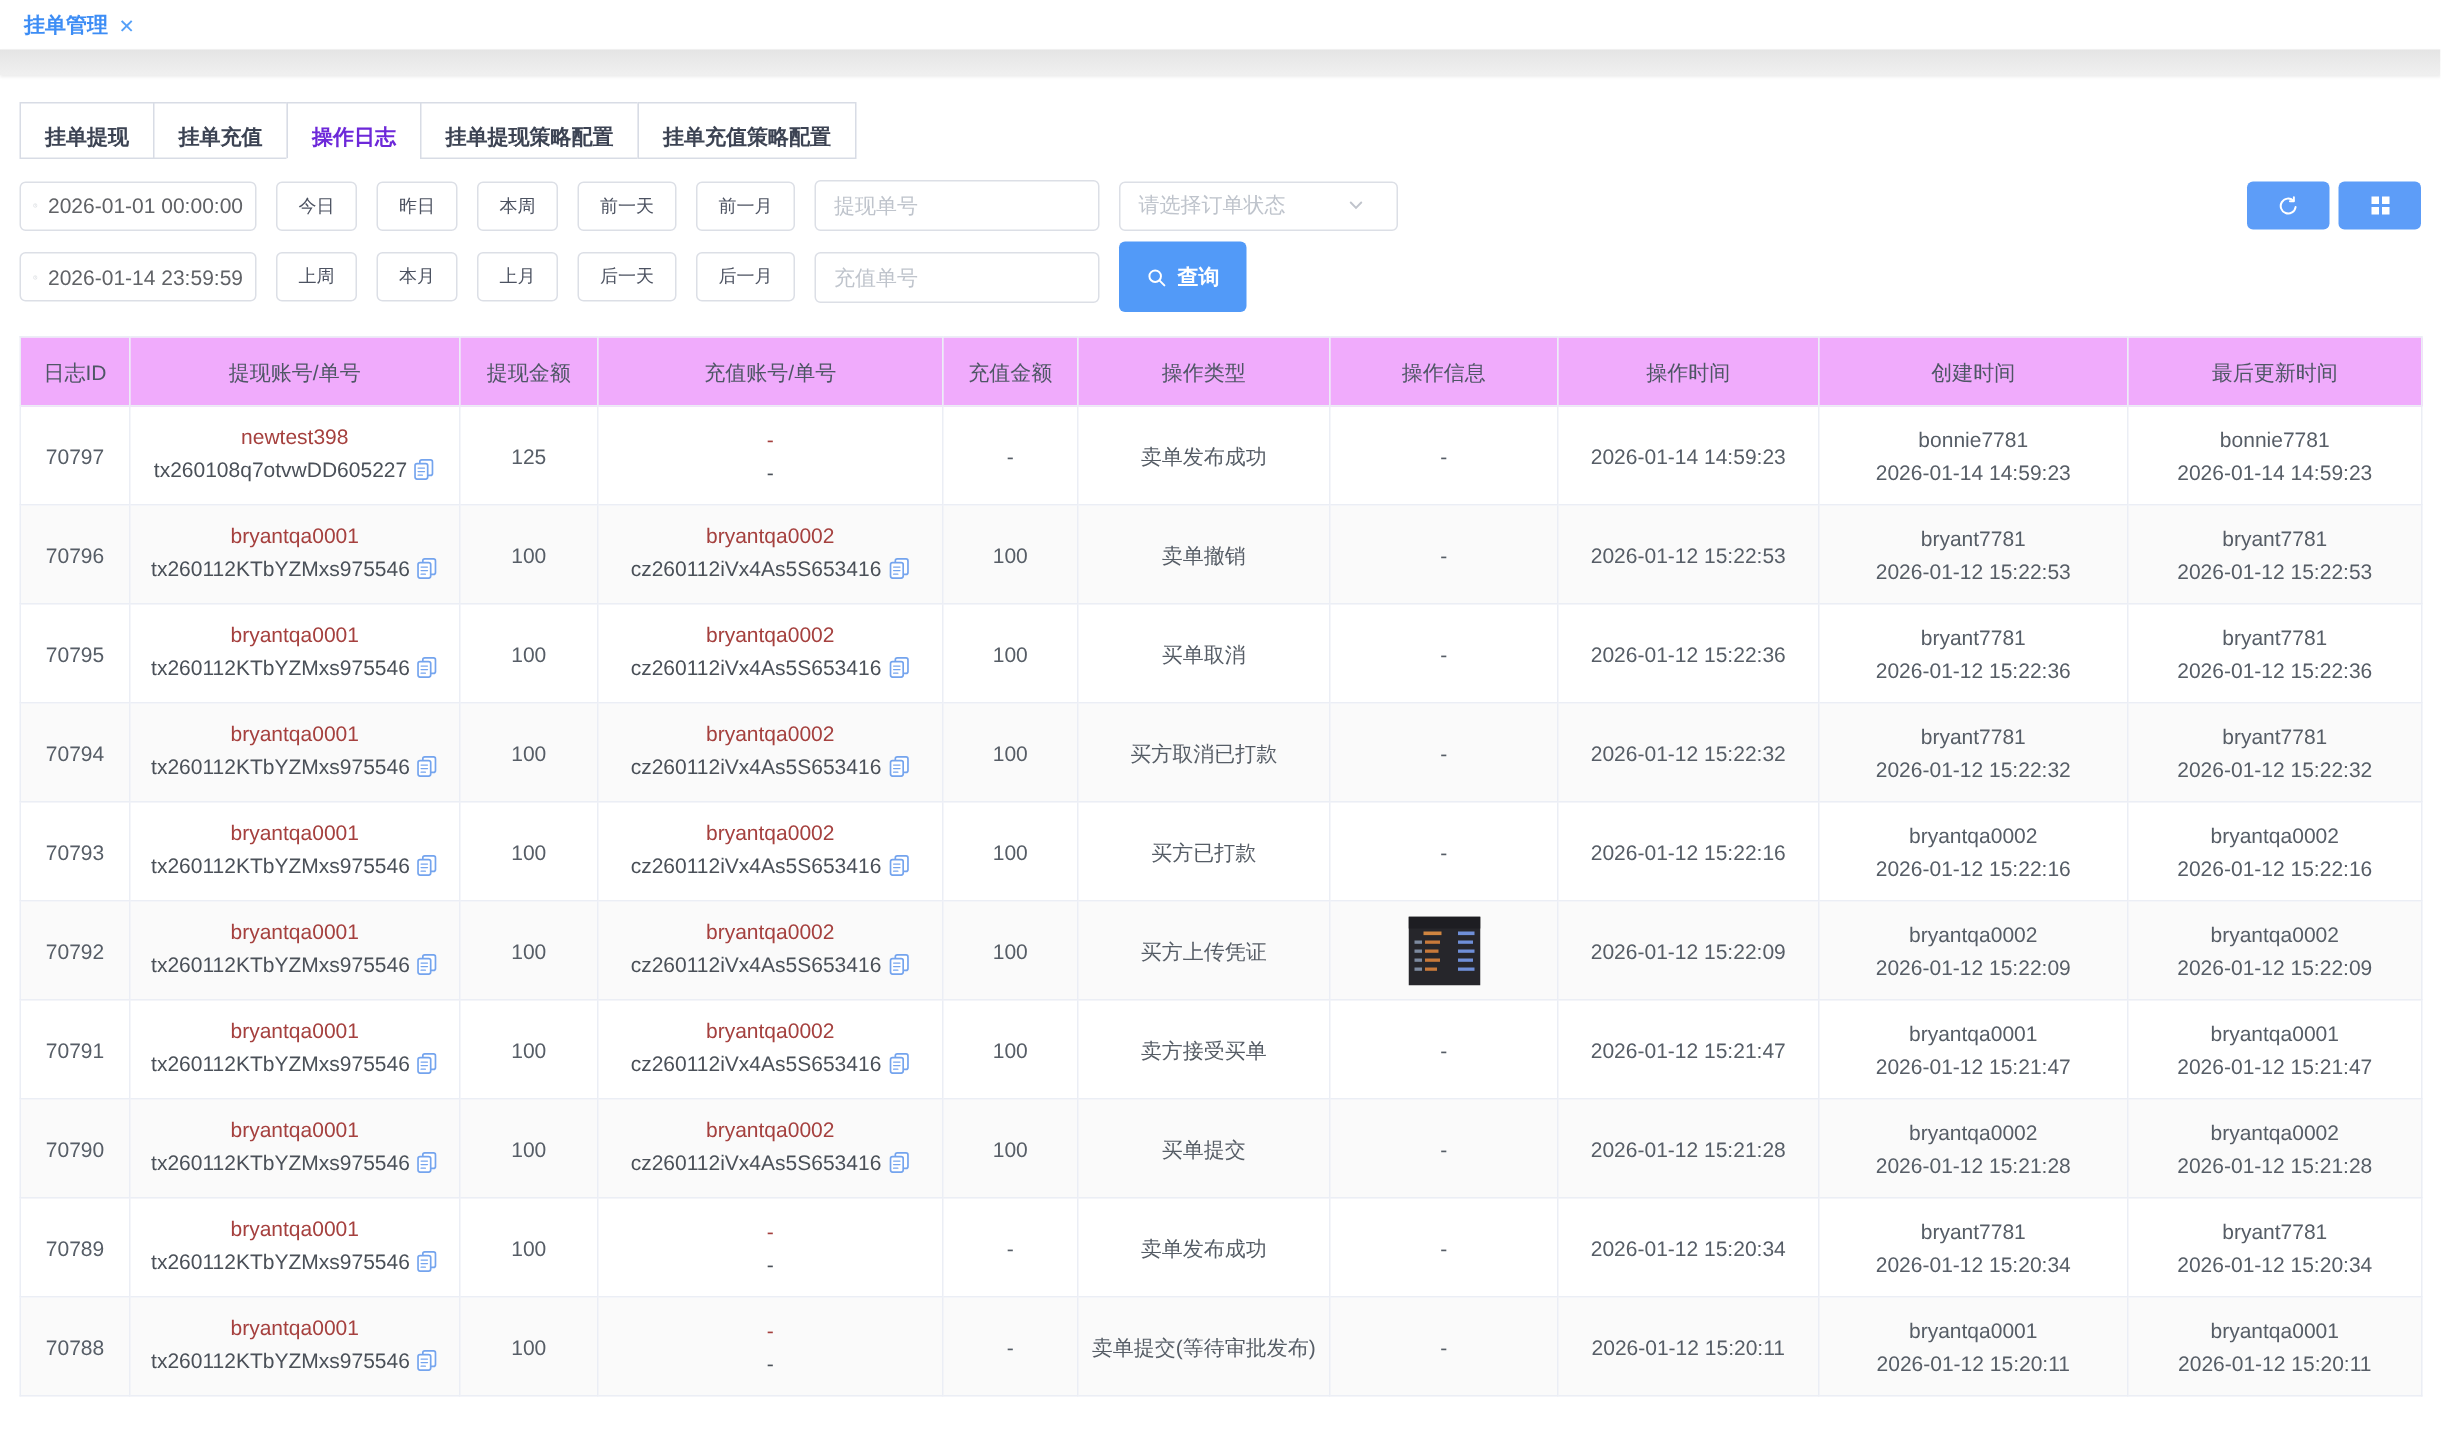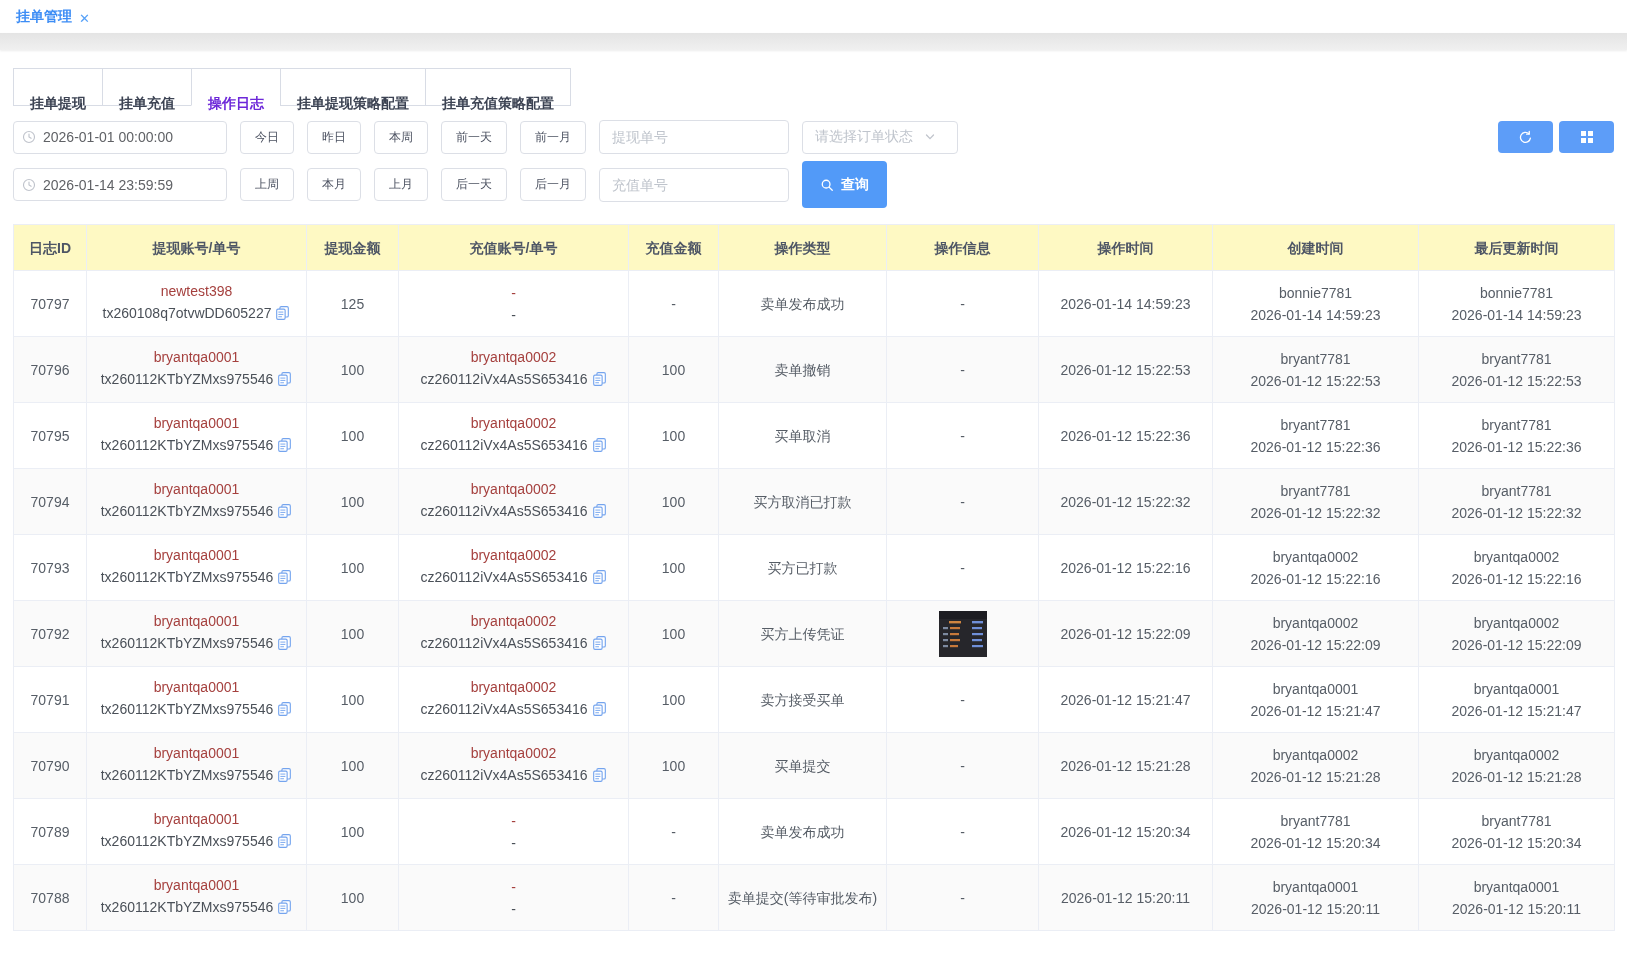--- a/index.html
+++ b/index.html
@@ -7,51 +7,51 @@
     font-family: "Liberation Sans", "DejaVu Sans", sans-serif; font-size: 14px; color: #515a6e; }
 
   
   .tagbar { height: 33px; display: flex; align-items: center; padding-left: 16px; background: #fff; }
   .tag { color: #3d8df5; font-weight: bold; font-size: 14px; display: flex; align-items: flex-end; gap: 7px; cursor: pointer; }
   .tag .close-x { font-weight: normal; font-size: 13px; color: #55a0f8; }
   .graybar { height: 17px; background: linear-gradient(#e4e4e4, #f0f0f0); box-shadow: 0 1px 2px rgba(0,0,0,.08); }
 
   
   .tabs { display: flex; margin: 18px 13px 0; }
-  .tab { height: 38px; line-height: 36px; padding: 16px 16px; border: 1px solid #d8dce5; margin-left: -1px;
+  .tab { height: 38px; line-height: 36px; padding: 4px 16px; border: 1px solid #d8dce5; margin-left: -1px;
     background: #fff; font-weight: bold; color: #3c4353; cursor: pointer; white-space: nowrap; }
   .tab:first-child { margin-left: 0; }
   .tab.active { color: #6d28d9; border-bottom-color: #fff; }
 
   
   .filters { margin: 14px 13px 0; }
   .frow { display: flex; align-items: center; gap: 13px; margin-bottom: 7px; }
-  .date-input { width: 214px; height: 33px; border: 1px solid #dcdfe6; border-radius: 4px;
+  .date-input { width: 158px; height: 33px; border: 1px solid #dcdfe6; border-radius: 4px;
     display: flex; align-items: center; padding: 0 8px; gap: 7px; color: #606266; background: #fff;
     overflow: hidden; white-space: nowrap; cursor: text; }
   .btn { height: 33px; padding: 0 14px; border: 1px solid #dcdfe6; border-radius: 4px; background: #fff;
     color: #4c5261; font-size: 12px; cursor: pointer; white-space: nowrap; }
   .text-input { width: 190px; height: 34px; border: 1px solid #dcdfe6; border-radius: 4px;
     padding: 0 12px; color: #ef4444; font-size: 14px; }
   .text-input::placeholder { color: #bfc4cc; }
-  .select { width: 156px; height: 33px; border: 1px solid #dcdfe6; border-radius: 4px; background: #fff;
+  .select { width: 186px; height: 33px; border: 1px solid #dcdfe6; border-radius: 4px; background: #fff;
     display: flex; align-items: center; justify-content: space-between; padding: 0 21px 0 12px;
     color: #bfc4cc; cursor: pointer; }
   .spacer { flex: 1; }
   .icon-btn { width: 55px; height: 32px; border: none; border-radius: 4px; background: #5d9df8;
     display: flex; align-items: center; justify-content: center; cursor: pointer; }
   .icon-btn + .icon-btn { margin-left: -7px; }
   .query-btn { height: 47px; padding: 0 18px; border: none; border-radius: 4px; background: #529af8;
     color: #fff; font-weight: bold; font-size: 14px; display: flex; align-items: center; gap: 7px; cursor: pointer; }
 
   
   .logtable { margin: 16px 13px 0; border-collapse: collapse; table-layout: fixed; width: 1601px; }
   .logtable th, .logtable td { border: 1px solid #ebeef5; text-align: center; vertical-align: middle;
     padding: 9px 4px; line-height: 22px; }
-  .logtable th { background: #fef9c3; font-weight: bold; color: #4e5665; height: 46px; }
+  .logtable th { background: #f0abfc; font-weight: normal; color: #4e5665; height: 46px; }
   .logtable td { height: 66px; color: #565d66; }
   .logtable tbody tr:nth-child(even) { background: #fafafa; }
   .acct { color: #a5403e; cursor: pointer; }
   .ord { color: #4a5058; white-space: nowrap; }
   .copy-icon { display: inline-block; vertical-align: -3px; margin-left: 4px; cursor: pointer; }
   .thumb { display: inline-block; width: 48px; height: 46px; vertical-align: middle; cursor: pointer; }
   .muted-dash { color: #565d66; }
 </style>
 </head>
 <body>

